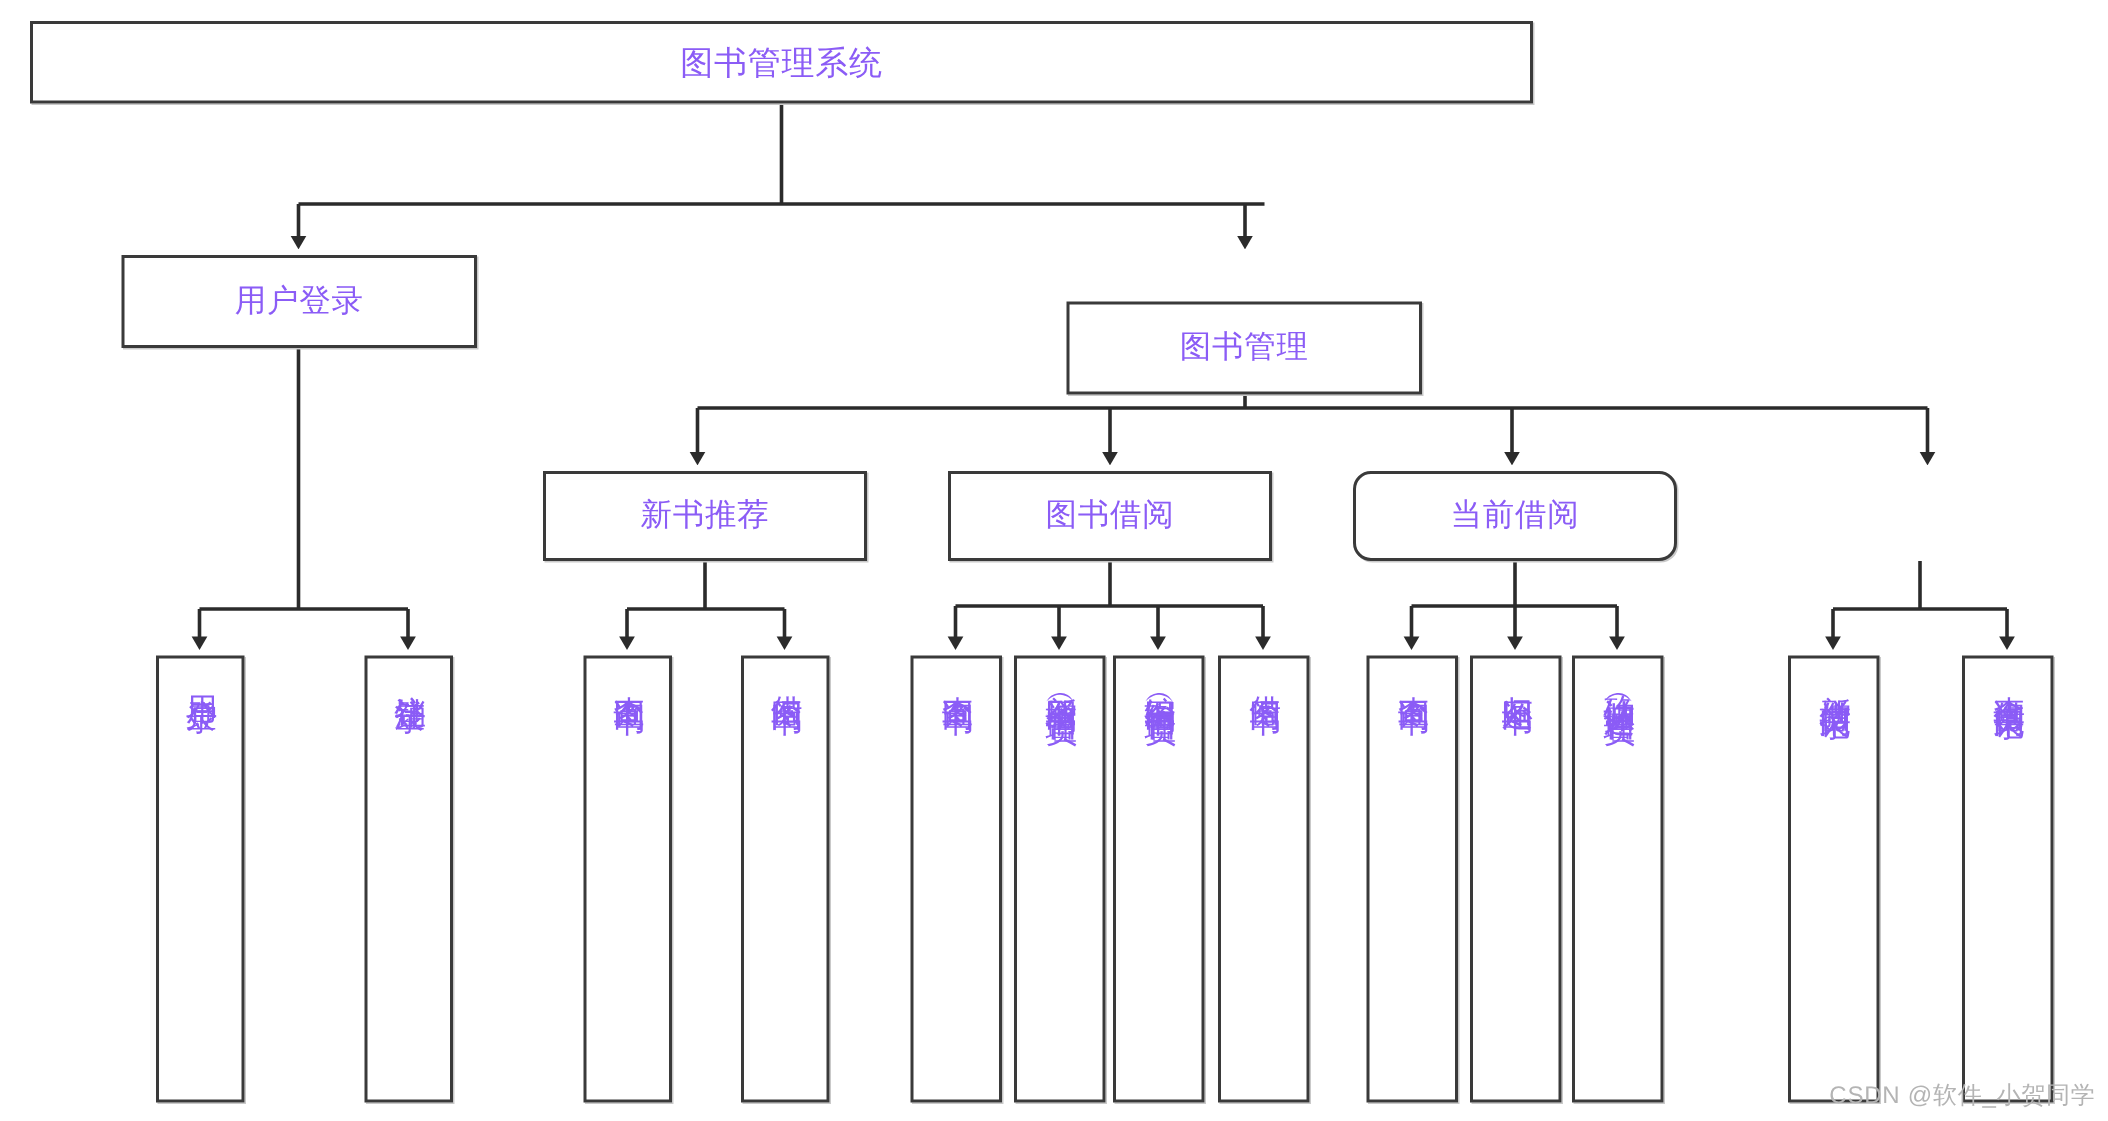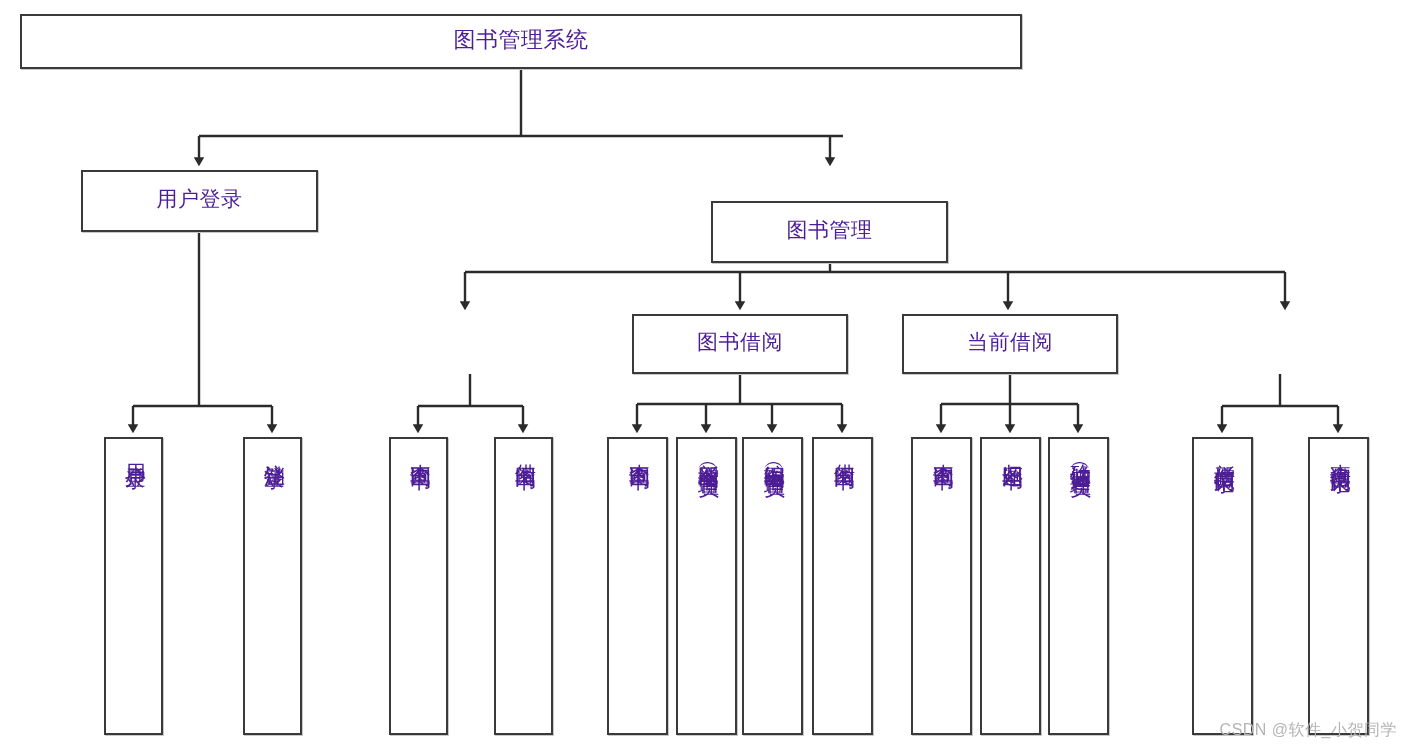--- a/index.html
+++ b/index.html
@@ -29,23 +29,22 @@
   .node {
     position: absolute;
     box-sizing: border-box;
     border: 2px solid #3a3a3a;
     background: #ffffff;
     box-shadow: 1px 1px 0 0 #c9c9c9;
     display: flex;
     align-items: center;
     justify-content: center;
     text-align: center;
-    color: #4c1d95;
+    color: #8b5cf6;
     z-index: 2;
-    font-family: Liberation Mono, monospace;
   }
   .node .label {
     display: block;
     line-height: 1.18;
     letter-spacing: 0.5px;
   }
   
   .node.horiz .label {
     font-size: 21px;
   }
@@ -138,24 +137,27 @@
     <span class="label">图书管理系统</span>
   </div>
 
   <div class="node horiz" style="left:81px; top:170px; width:237px; height:62px;">
     <span class="label">用户登录</span>
   </div>
   <div class="node horiz" style="left:711px; top:170px; width:237px; height:62px;margin-top:31px;">
     <span class="label">图书管理</span>
   </div>
 
+  <div class="node horiz" style="left:362px; top:314px; width:216px; height:60px;">
+    <span class="label">新书推荐</span>
+  </div>
   <div class="node horiz" style="left:632px; top:314px; width:216px; height:60px;text-align:center;">
     <span class="label">图书借阅</span>
   </div>
-  <div class="node horiz" style="left:902px; top:314px; width:216px; height:60px;">
+  <div class="node horiz" style="left:902px; top:314px; width:216px; height:60px;border-radius:12px;">
     <span class="label">当前借阅</span>
   </div>
 
   <div class="node vert" style="left:104px; top:437px; width:59px; height:298px;">
     <span class="label">用户登录</span>
   </div>
   <div class="node vert" style="left:243px; top:437px; width:59px; height:298px;">
     <span class="label">注销登录</span>
   </div>
 

